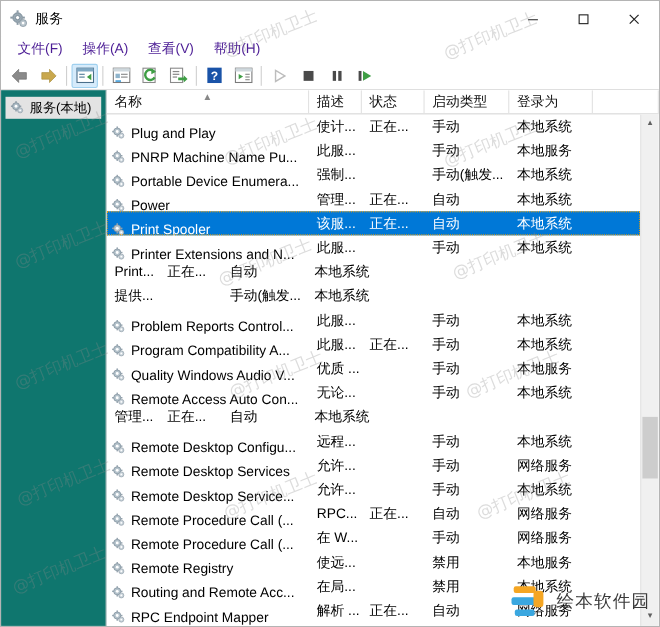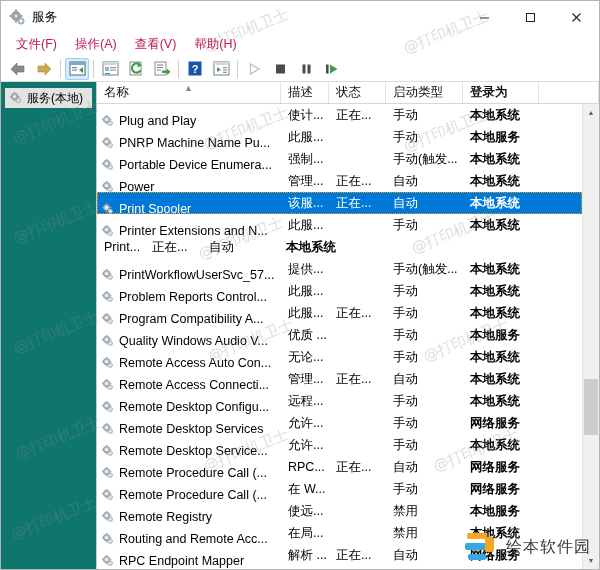--- a/index.html
+++ b/index.html
@@ -51,21 +51,21 @@
   }
 
   
   .menubar {
     height: 23px;
     display: flex;
     align-items: center;
     padding-left: 6px;
     background: #ffffff;
     font-size: 12.5px;
-    color: #be185d;
+    color: #4c1d95;
   }
   .menu-item {
     padding: 2px 9px;
     cursor: default;
   }
 
   
   .toolbar {
     height: 26px;
     display: flex;
@@ -156,21 +156,21 @@
     font-size: 9px;
     color: #888;
     transform: translateX(-50%);
   }
 
   
   .c-name   { width: 184px; }
   .c-desc   { width: 48px;  }
   .c-status { width: 57px;  }
   .c-start  { width: 77px;  }
-  .c-logon  { width: 76px; font-weight: bold;  }
+  .c-logon  { width: 76px;  }
   .c-fill   { flex: 1; border-right: none; }
 
   
   .rows-wrap {
     flex: 1;
     position: relative;
     overflow: hidden;
   }
   .rows {
     position: absolute;
@@ -597,35 +597,20 @@
               <div class="cell c-fill"></div>
             </div>
             <div class="row">
               <div class="cell c-desc">Print...</div>
               <div class="cell c-status">正在...</div>
               <div class="cell c-start">自动</div>
               <div class="cell c-logon">本地系统</div>
               <div class="cell c-fill"></div>
             </div>
             <div class="row">
-              <div class="cell c-name">
-                <span class="gear"><svg width="13" height="13" viewBox="0 0 14 14">
-                    <circle cx="6" cy="6" r="3.5" fill="#b4c2cb" stroke="#6d7f8c" stroke-width="0.6"></circle>
-                    <circle cx="6" cy="6" r="1.4" fill="#ffffff"></circle>
-                    <g fill="#93a2ad">
-                      <rect x="5.3" y="1" width="1.4" height="1.8"></rect>
-                      <rect x="5.3" y="9.3" width="1.4" height="1.8"></rect>
-                      <rect x="1" y="5.3" width="1.8" height="1.4"></rect>
-                      <rect x="9.3" y="5.3" width="1.8" height="1.4"></rect>
-                    </g>
-                    <circle cx="10" cy="10" r="2.5" fill="#c9d3da" stroke="#7d8d98" stroke-width="0.5"></circle>
-                    <circle cx="10" cy="10" r="0.9" fill="#ffffff"></circle>
-                  </svg></span>
-                <span>PrintWorkflowUserSvc_57...</span>
-              </div>
               <div class="cell c-desc">提供...</div>
               <div class="cell c-status"></div>
               <div class="cell c-start">手动(触发...</div>
               <div class="cell c-logon">本地系统</div>
               <div class="cell c-fill"></div>
             </div>
             <div class="row">
               <div class="cell c-name">
                 <span class="gear"><svg width="13" height="13" viewBox="0 0 14 14">
                     <circle cx="6" cy="6" r="3.5" fill="#b4c2cb" stroke="#6d7f8c" stroke-width="0.6"></circle>
@@ -707,35 +692,20 @@
                   </svg></span>
                 <span>Remote Access Auto Con...</span>
               </div>
               <div class="cell c-desc">无论...</div>
               <div class="cell c-status"></div>
               <div class="cell c-start">手动</div>
               <div class="cell c-logon">本地系统</div>
               <div class="cell c-fill"></div>
             </div>
             <div class="row">
-              <div class="cell c-name">
-                <span class="gear"><svg width="13" height="13" viewBox="0 0 14 14">
-                    <circle cx="6" cy="6" r="3.5" fill="#b4c2cb" stroke="#6d7f8c" stroke-width="0.6"></circle>
-                    <circle cx="6" cy="6" r="1.4" fill="#ffffff"></circle>
-                    <g fill="#93a2ad">
-                      <rect x="5.3" y="1" width="1.4" height="1.8"></rect>
-                      <rect x="5.3" y="9.3" width="1.4" height="1.8"></rect>
-                      <rect x="1" y="5.3" width="1.8" height="1.4"></rect>
-                      <rect x="9.3" y="5.3" width="1.8" height="1.4"></rect>
-                    </g>
-                    <circle cx="10" cy="10" r="2.5" fill="#c9d3da" stroke="#7d8d98" stroke-width="0.5"></circle>
-                    <circle cx="10" cy="10" r="0.9" fill="#ffffff"></circle>
-                  </svg></span>
-                <span>Remote Access Connecti...</span>
-              </div>
               <div class="cell c-desc">管理...</div>
               <div class="cell c-status">正在...</div>
               <div class="cell c-start">自动</div>
               <div class="cell c-logon">本地系统</div>
               <div class="cell c-fill"></div>
             </div>
             <div class="row">
               <div class="cell c-name">
                 <span class="gear"><svg width="13" height="13" viewBox="0 0 14 14">
                     <circle cx="6" cy="6" r="3.5" fill="#b4c2cb" stroke="#6d7f8c" stroke-width="0.6"></circle>

